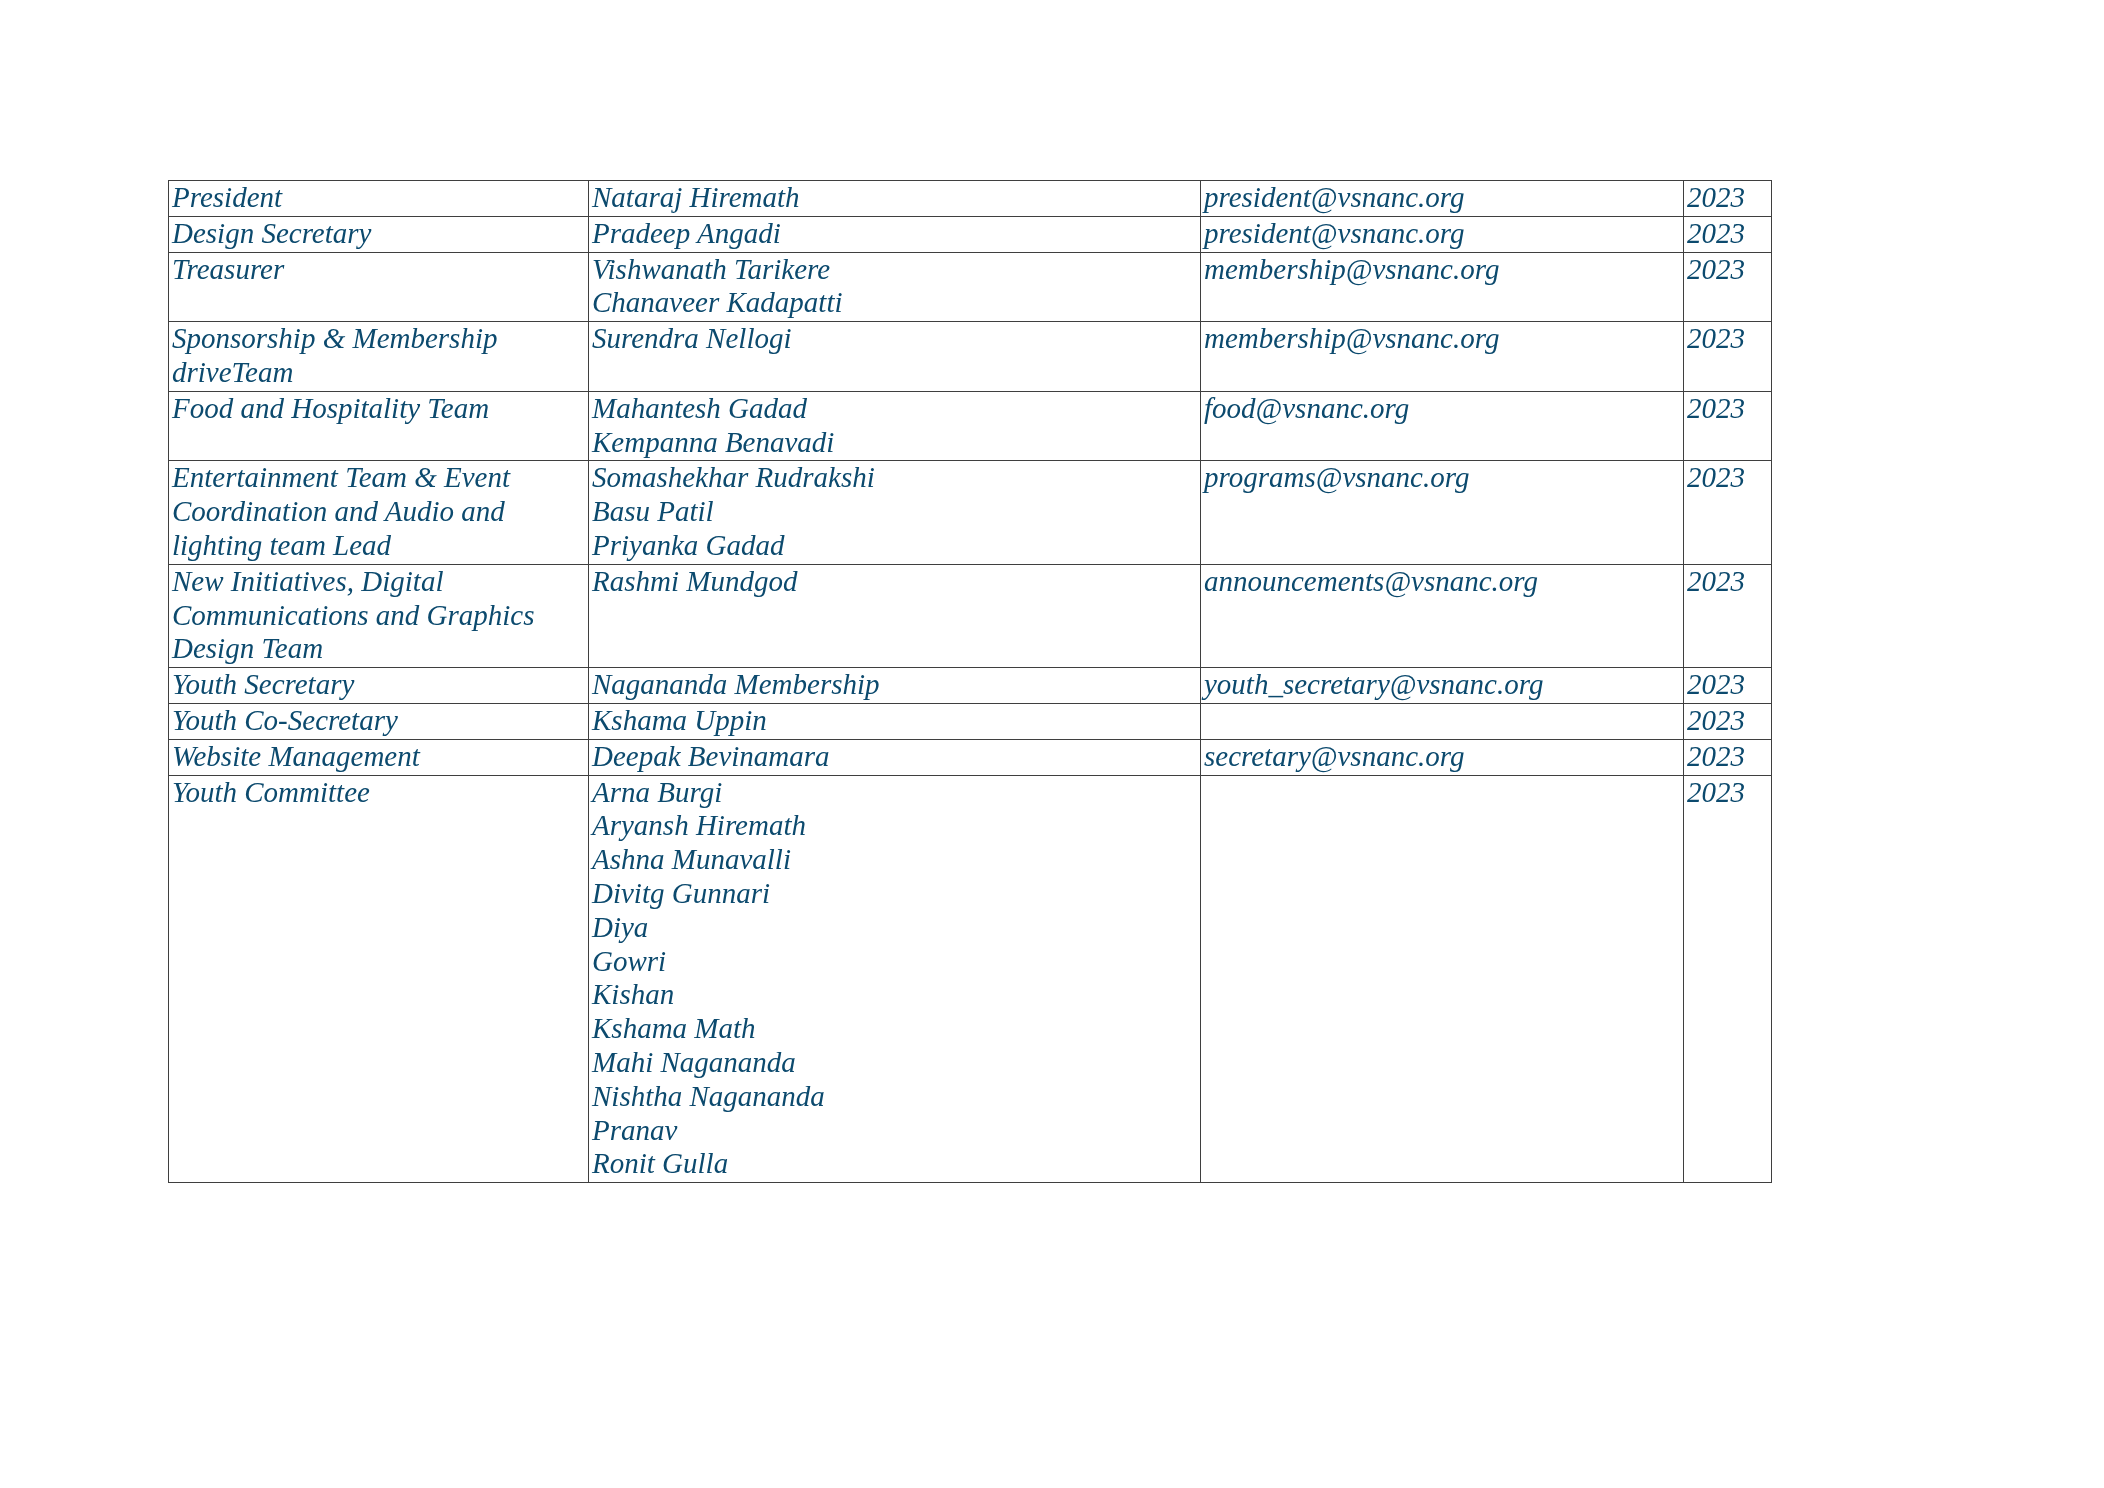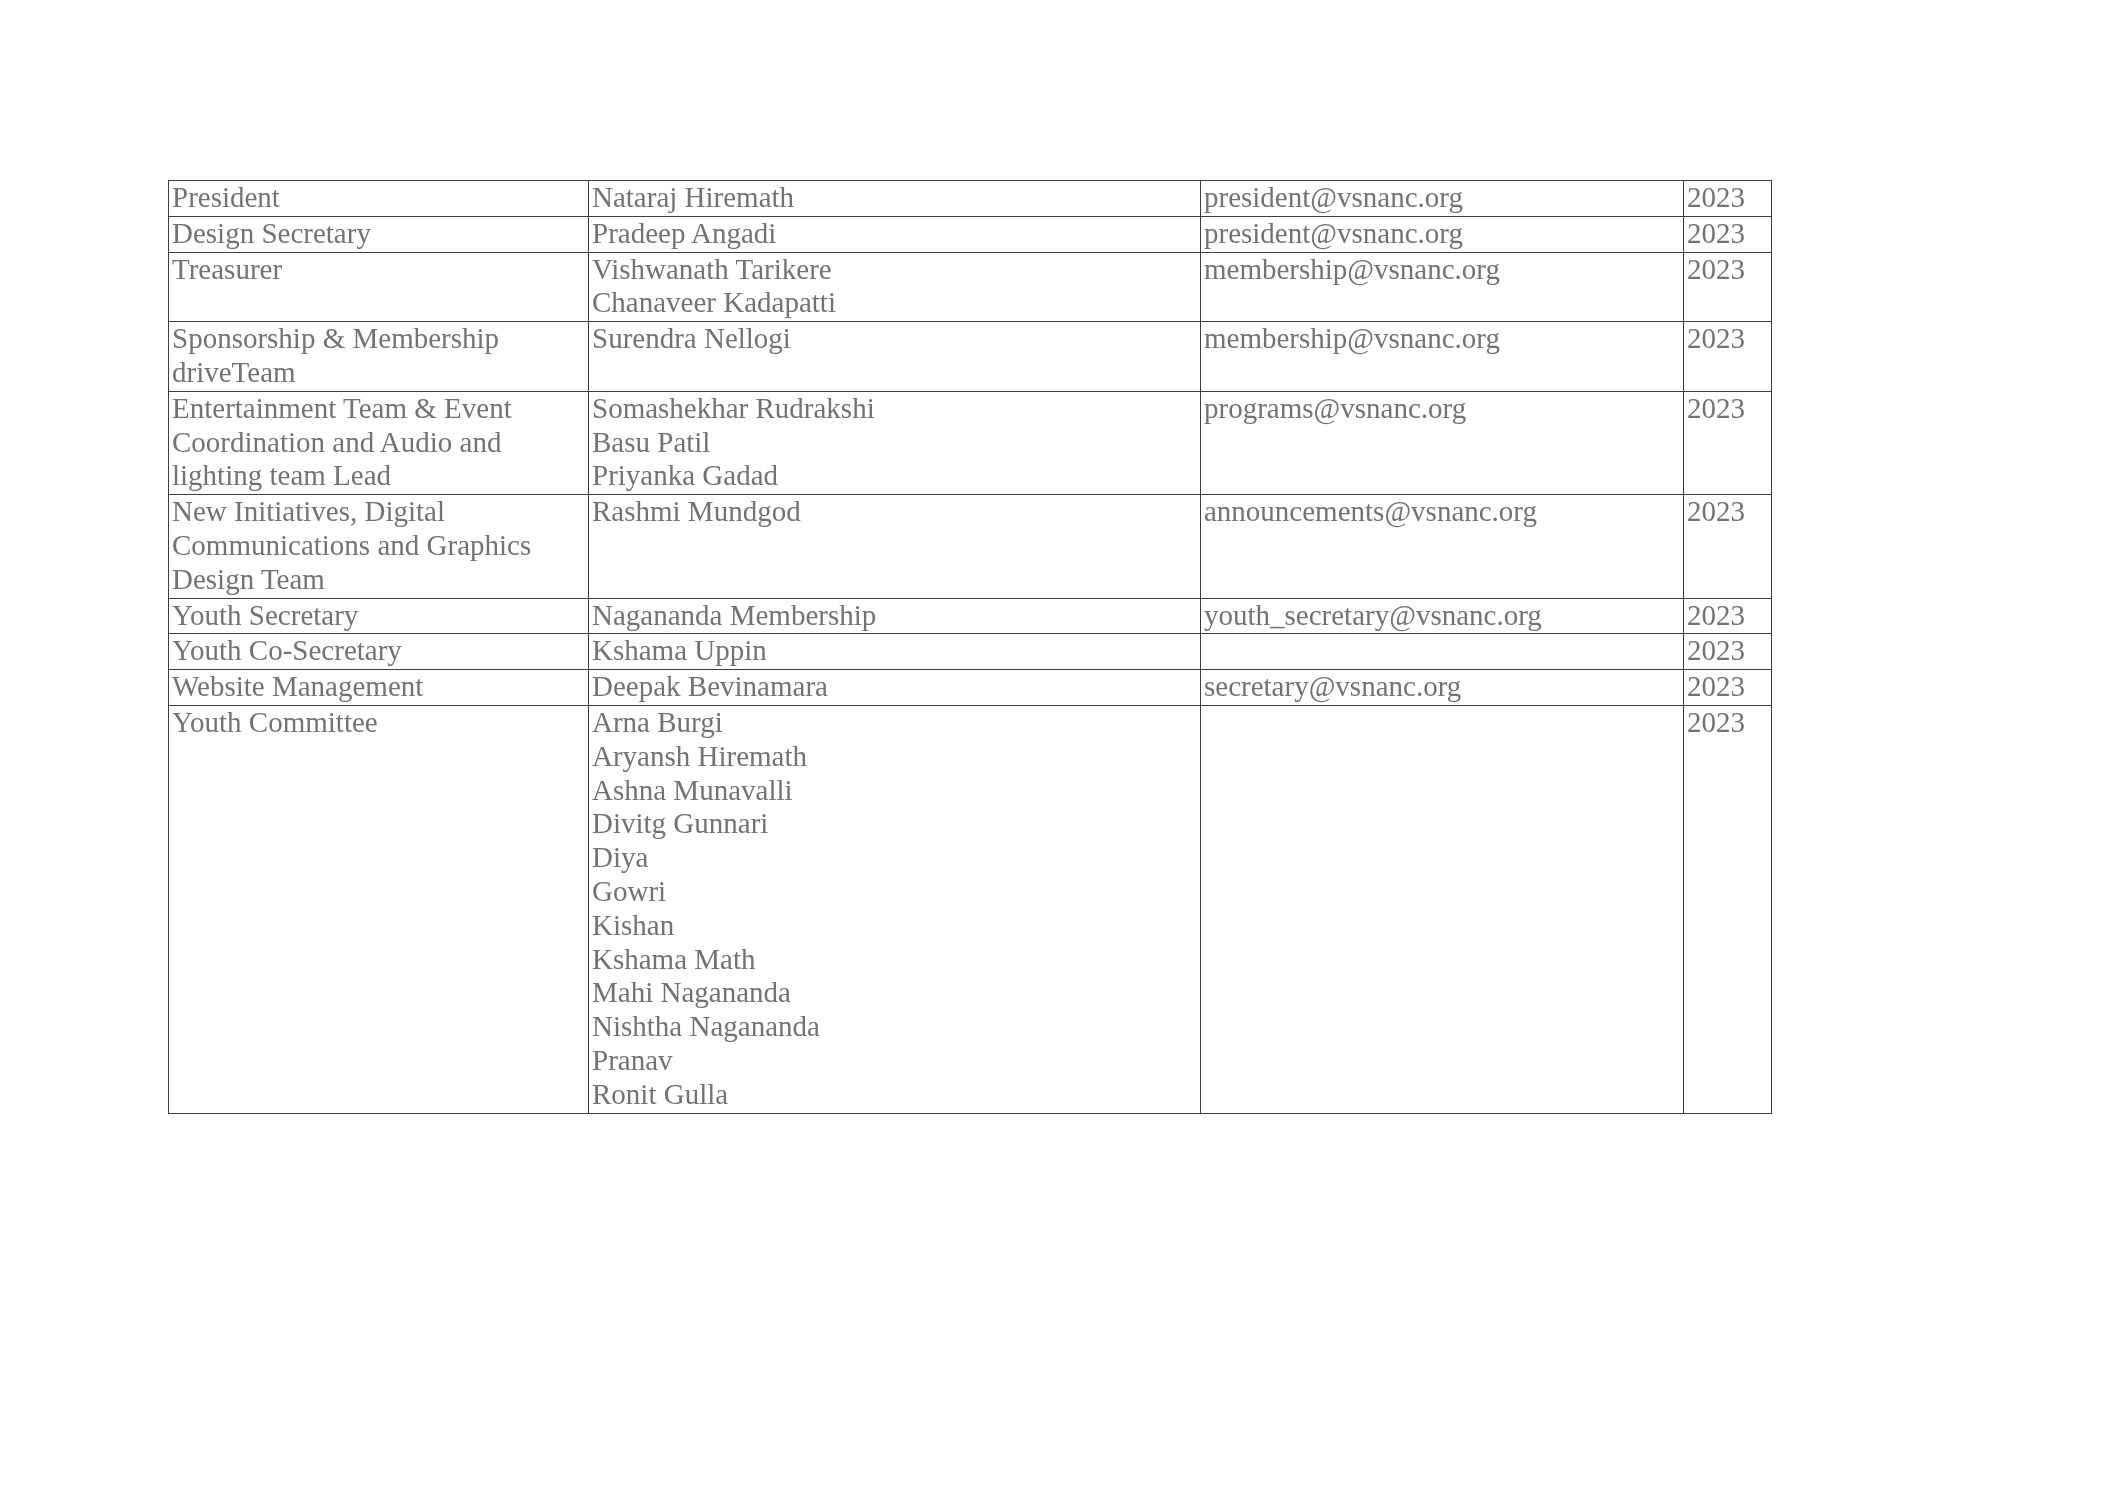--- a/index.html
+++ b/index.html
@@ -23,23 +23,24 @@
     border-collapse: collapse;
     table-layout: fixed;
     width: 1603px;
   }
   table.committee td {
     border: 1.6px solid #3f3f3f;
     vertical-align: top;
     padding: 0 2px 1px 3px;
     font-size: 29px;
     line-height: 33.8px;
-    color: #737373;
+    color: #0c4a6e;
     white-space: pre-line;
     overflow: hidden;
+    font-style: italic;
   }
   col.c-role  { width: 420px; }
   col.c-names { width: 612px; }
   col.c-email { width: 483px; }
   col.c-year  { width: 88px; }
 </style>
 </head>
 <body>
 
 <div class="table-wrap">
@@ -68,20 +69,27 @@
         <td>Vishwanath Tarikere
 Chanaveer Kadapatti</td>
         <td>membership@vsnanc.org</td>
         <td>2023</td>
       </tr>
       <tr>
         <td>Sponsorship &amp; Membership
 driveTeam</td>
         <td>Surendra Nellogi</td>
         <td>membership@vsnanc.org</td>
+        <td>2023</td>
+      </tr>
+      <tr>
+        <td>Food and Hospitality Team</td>
+        <td>Mahantesh Gadad
+Kempanna Benavadi</td>
+        <td>food@vsnanc.org</td>
         <td>2023</td>
       </tr>
       <tr>
         <td>Entertainment Team &amp; Event
 Coordination and Audio and
 lighting team Lead</td>
         <td>Somashekhar Rudrakshi
 Basu Patil
 Priyanka Gadad</td>
         <td>programs@vsnanc.org</td>

